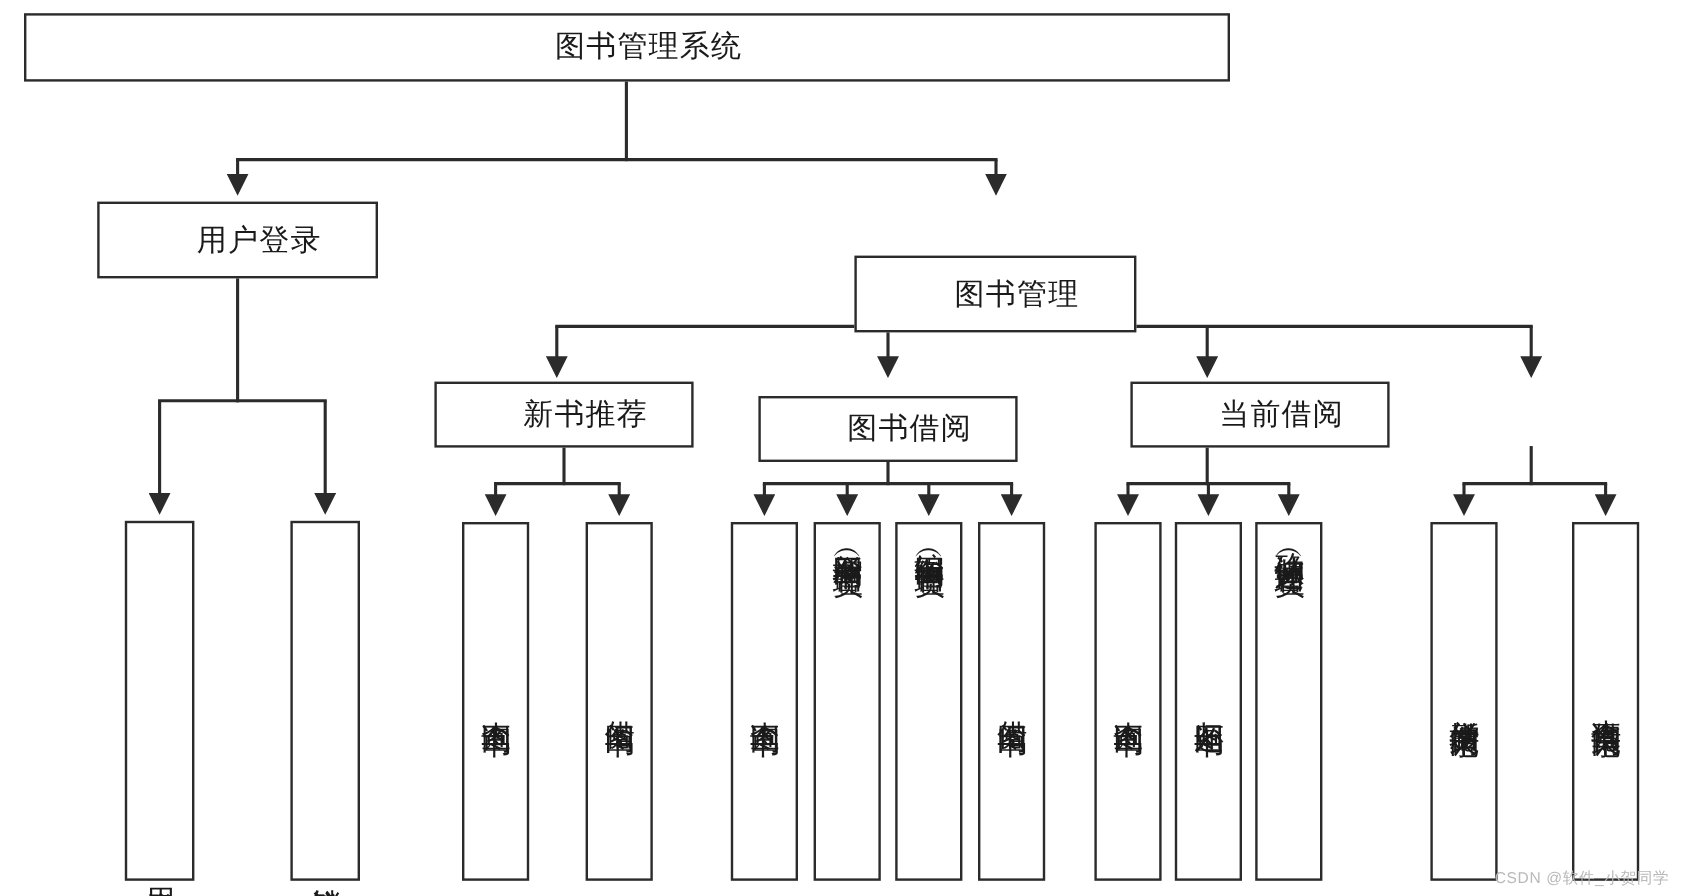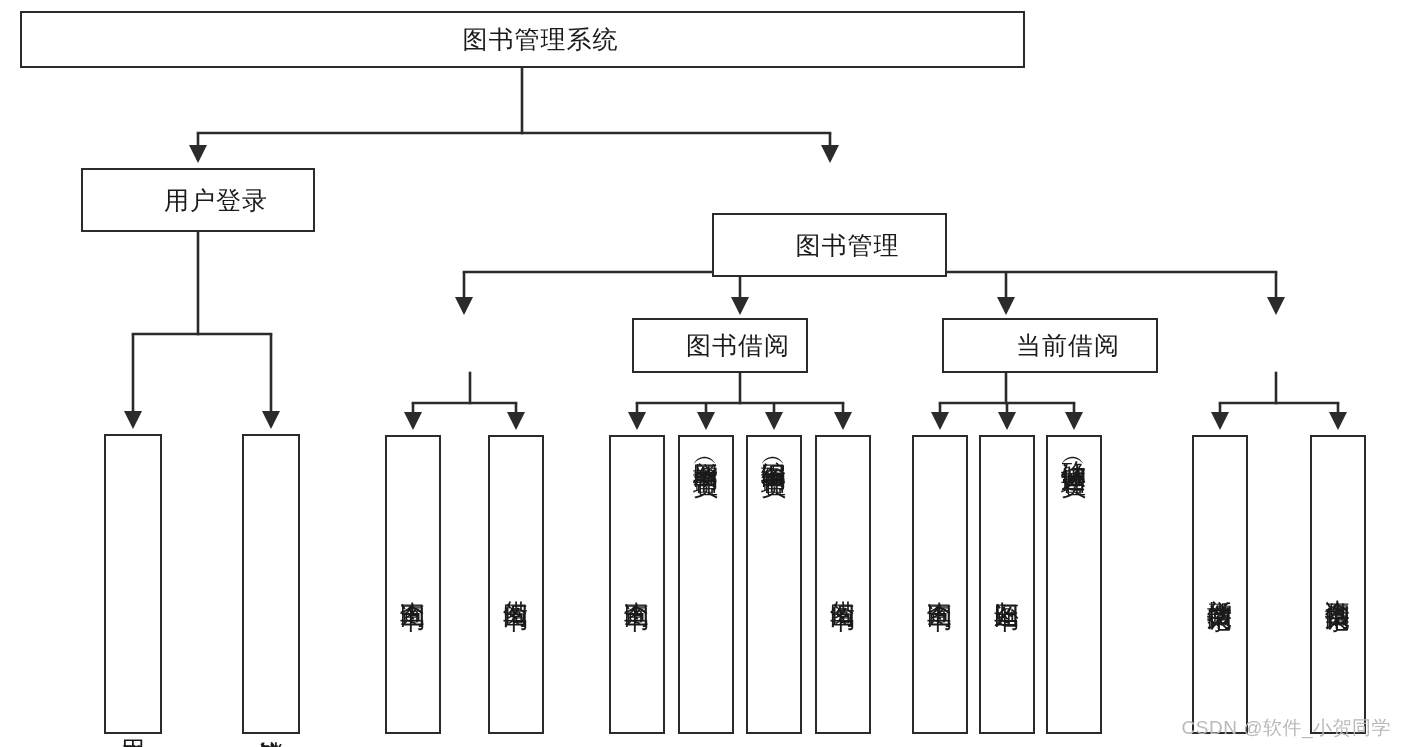--- a/index.html
+++ b/index.html
@@ -56,21 +56,21 @@
   .node.vertical.align-bottom {
     align-items: flex-end;
   }
   .node.vertical.align-top {
     align-items: flex-start;
   }
   #watermark {
     position: absolute;
     right: 14px;
     bottom: 6px;
-    font-size: 19px;
+    font-size: 13px;
     color: #b9b9b9;
     letter-spacing: 0.5px;
     white-space: nowrap;
     pointer-events: none;
   }
 </style>
 </head>
 <body>
 
 <div id="diagram-root">
@@ -130,22 +130,25 @@
   </div>
 
   <div class="node node-h" style="left:81px; top:168px; width:234px; height:64px;">
     <span>用户登录</span>
   </div>
 
   <div class="node node-h" style="left:712px; top:168px; width:235px; height:64px;margin-top:45px;">
     <span>图书管理</span>
   </div>
 
-
-  <div class="node node-h" style="left:632px; top:318px; width:176px; height:55px;">
+  <div class="node node-h" style="left:362px; top:318px; width:216px; height:55px;">
+    <span>新书推荐</span>
+  </div>
+
+  <div class="node node-h" style="left:632px; top:330px; width:216px; height:55px;">
     <span>图书借阅</span>
   </div>
 
   <div class="node node-h" style="left:942px; top:318px; width:216px; height:55px;">
     <span>当前借阅</span>
   </div>
 
 
   <div class="node vertical align-bottom" style="left:104px; top:434px; width:58px; height:300px;">
     <span class="node-v">用户登录</span>

